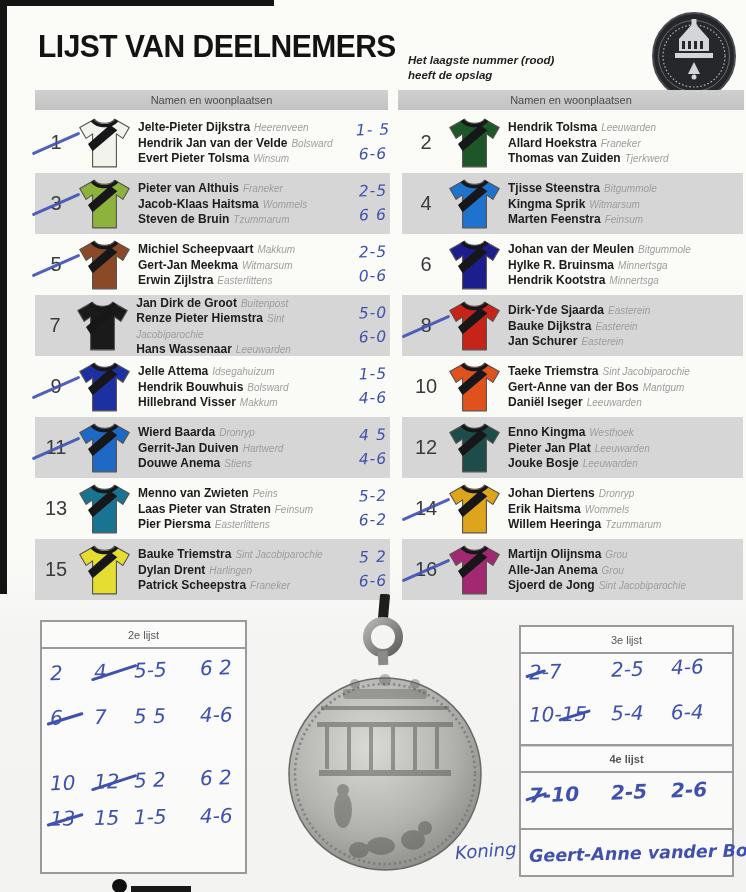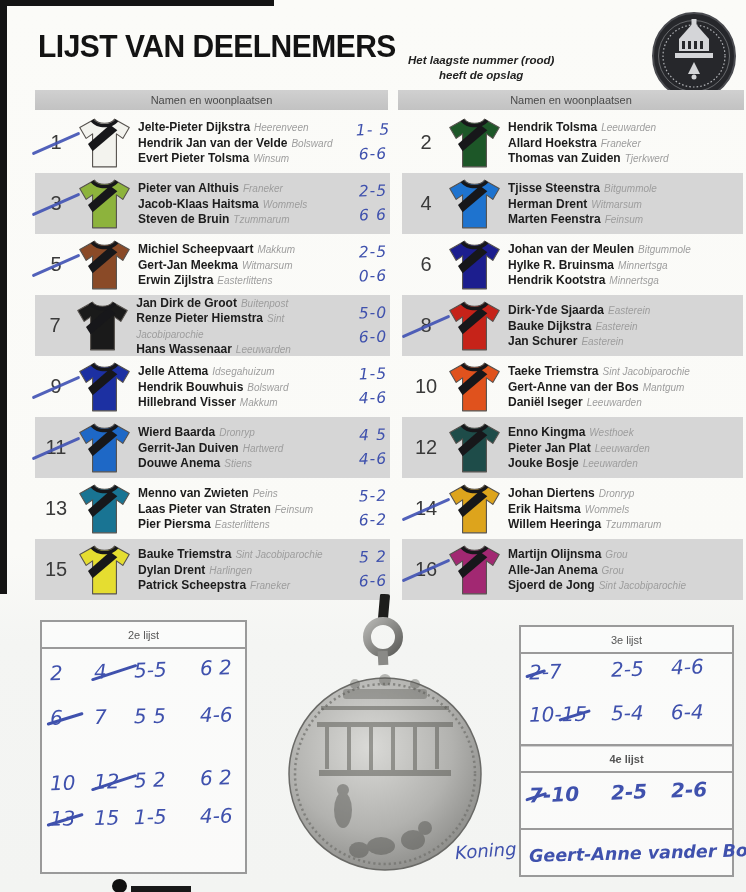--- a/index.html
+++ b/index.html
@@ -11,21 +11,21 @@
   .abs { position:absolute; }
 
   
   .edge-left { left:0; top:0; width:7px; height:594px; background:#141414; }
   .edge-top  { left:0; top:0; width:274px; height:6px; background:#141414; }
   .ink-dot { left:112px; top:879px; width:15px; height:14px; border-radius:50%; background:#101010; }
   .edge-bottom { left:131px; top:886px; width:60px; height:6px; background:#181818; }
 
   
   .title { left:38px; top:28px; font-size:30px; font-weight:bold; letter-spacing:-0.5px; color:#131313; transform:scaleY(1.06); transform-origin:left top; }
-  .subtitle { left:408px; top:53px; font-size:11.5px; font-weight:bold; font-style:italic; color:#222; line-height:15px;text-align:center; }
+  .subtitle { left:408px; top:53px; font-size:11.5px; font-weight:bold; font-style:italic; color:#222; line-height:15px; }
   .seal { left:650px; top:11px; }
 
   
   .col-header { top:90px; height:20px; background:linear-gradient(#d0d0d0,#c2c2c2); color:#4a4a4a; font-size:11px;
     display:flex; align-items:center; justify-content:center; }
   .col-header.lft { left:35px; width:353px; }
   .col-header.rgt { left:398px; width:346px; }
 
   
   #pairs { left:35px; top:112px; width:708px; height:488px; }
@@ -165,21 +165,21 @@
     </div>
     <div class="team t-right">
       <div class="num"><span class="num-text">4</span></div>
       <svg class="shirt" viewBox="0 0 60 58">
         <path class="shirt-body" d="M19 3 C23 9 37 9 41 3 L57 12 L50 24 L43 19 L43 55 L17 55 L17 19 L10 24 L3 12 Z" stroke="#56524e" stroke-width="1.2" stroke-linejoin="round" fill="#1e73cf"></path>
         <polygon class="shirt-sash" points="12,30 36,9 44,15 17,38"></polygon>
         <path class="shirt-collar" d="M18 3 C23 10 37 10 42 3 L45 5.5 C38 14 22 14 15 5.5 Z"></path>
       </svg>
       <div class="players">
             <div><span class="p-name">Tjisse Steenstra</span><span class="p-place">Bitgummole</span></div>
-            <div><span class="p-name">Herman Drent</span><span class="p-place">Witmarsum</span></div>
+            <div><span class="p-name">Kingma Sprik</span><span class="p-place">Witmarsum</span></div>
             <div><span class="p-name">Marten Feenstra</span><span class="p-place">Feinsum</span></div>
           </div>
     </div>
   </div>
 
   <div class="pair-row" style="top: 122px;">
     <div class="team t-left">
       <div class="num crossed"><span class="num-text">5</span></div>
       <svg class="shirt" viewBox="0 0 60 58">
         <path class="shirt-body" d="M19 3 C23 9 37 9 41 3 L57 12 L50 24 L43 19 L43 55 L17 55 L17 19 L10 24 L3 12 Z" stroke="#56524e" stroke-width="1.2" stroke-linejoin="round" fill="#8a4a27"></path>

